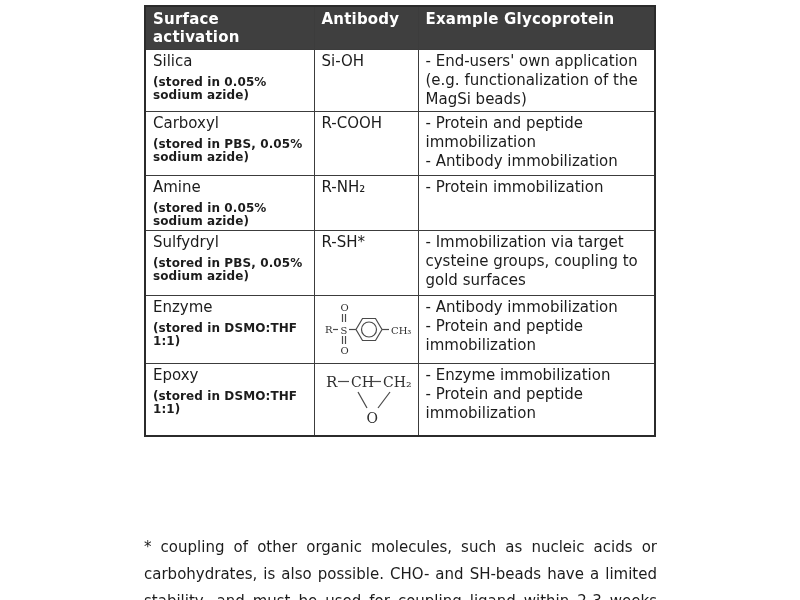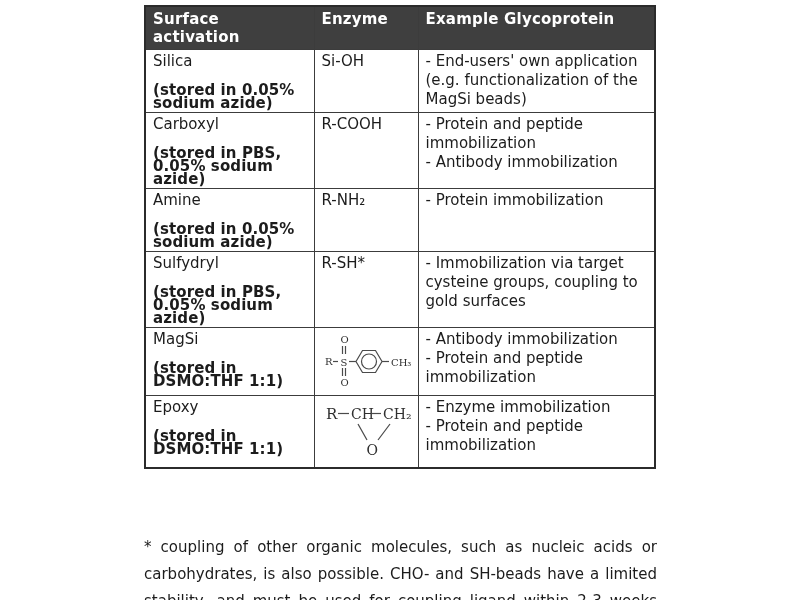--- a/index.html
+++ b/index.html
@@ -32,24 +32,24 @@
     color: #ffffff;
     text-align: left;
     font-size: 15px;
     font-weight: bold;
     padding-top: 3px;
     padding-bottom: 3px;
     letter-spacing: 0.2px;
   }
   .surface-name { font-size: 15px; line-height: 19px; }
   .storage {
-    font-size: 15px;
+    font-size: 12px;
     font-weight: bold;
     line-height: 13px;
-    margin-top: 13px;
+    margin-top: 5px;
     letter-spacing: 0.1px;
   }
   .formula-cell { font-size: 15px; line-height: 19px; }
   .apps-cell { font-size: 15px; line-height: 19px; }
   .struct-svg { display: block; margin-top: 2px; }
   .struct-svg text {
     font-family: "DejaVu Serif", "Liberation Serif", serif;
     fill: #2f2f2f;
   }
   .struct-svg line, .struct-svg polygon, .struct-svg circle {
@@ -76,21 +76,21 @@
 
   <table class="spec-table">
     <colgroup>
       <col style="width:169px">
       <col style="width:104px">
       <col style="width:237px">
     </colgroup>
     <thead>
       <tr style="height:25px">
         <th>Surface activation</th>
-        <th>Enzyme</th>
+        <th>Antibody</th>
         <th>Example Glycoprotein</th>
       </tr>
     </thead>
     <tbody>
 
       <tr style="height:60px">
         <td>
           <div class="surface-name">Silica</div>
           <div class="storage">(stored in 0.05% sodium azide)</div>
         </td>
@@ -130,21 +130,21 @@
           <div class="storage">(stored in PBS, 0.05% sodium azide)</div>
         </td>
         <td class="formula-cell">R-SH*</td>
         <td class="apps-cell">
           <div>- Immobilization via target cysteine groups, coupling to gold surfaces</div>
         </td>
       </tr>
 
       <tr style="height:68px">
         <td>
-          <div class="surface-name">MagSi</div>
+          <div class="surface-name">Enzyme</div>
           <div class="storage">(stored in DSMO:THF 1:1)</div>
         </td>
         <td class="formula-cell">
           <svg class="struct-svg" width="92" height="58" viewBox="0 0 92 58">
             <text x="3" y="33" font-size="10">R</text>
             <line x1="11" y1="29.5" x2="16" y2="29.5"></line>
             <text x="18.5" y="33.5" font-size="10">S</text>
             <line x1="20.5" y1="22" x2="20.5" y2="14"></line>
             <line x1="23.5" y1="22" x2="23.5" y2="14"></line>
             <text x="18.5" y="11" font-size="10">O</text>

